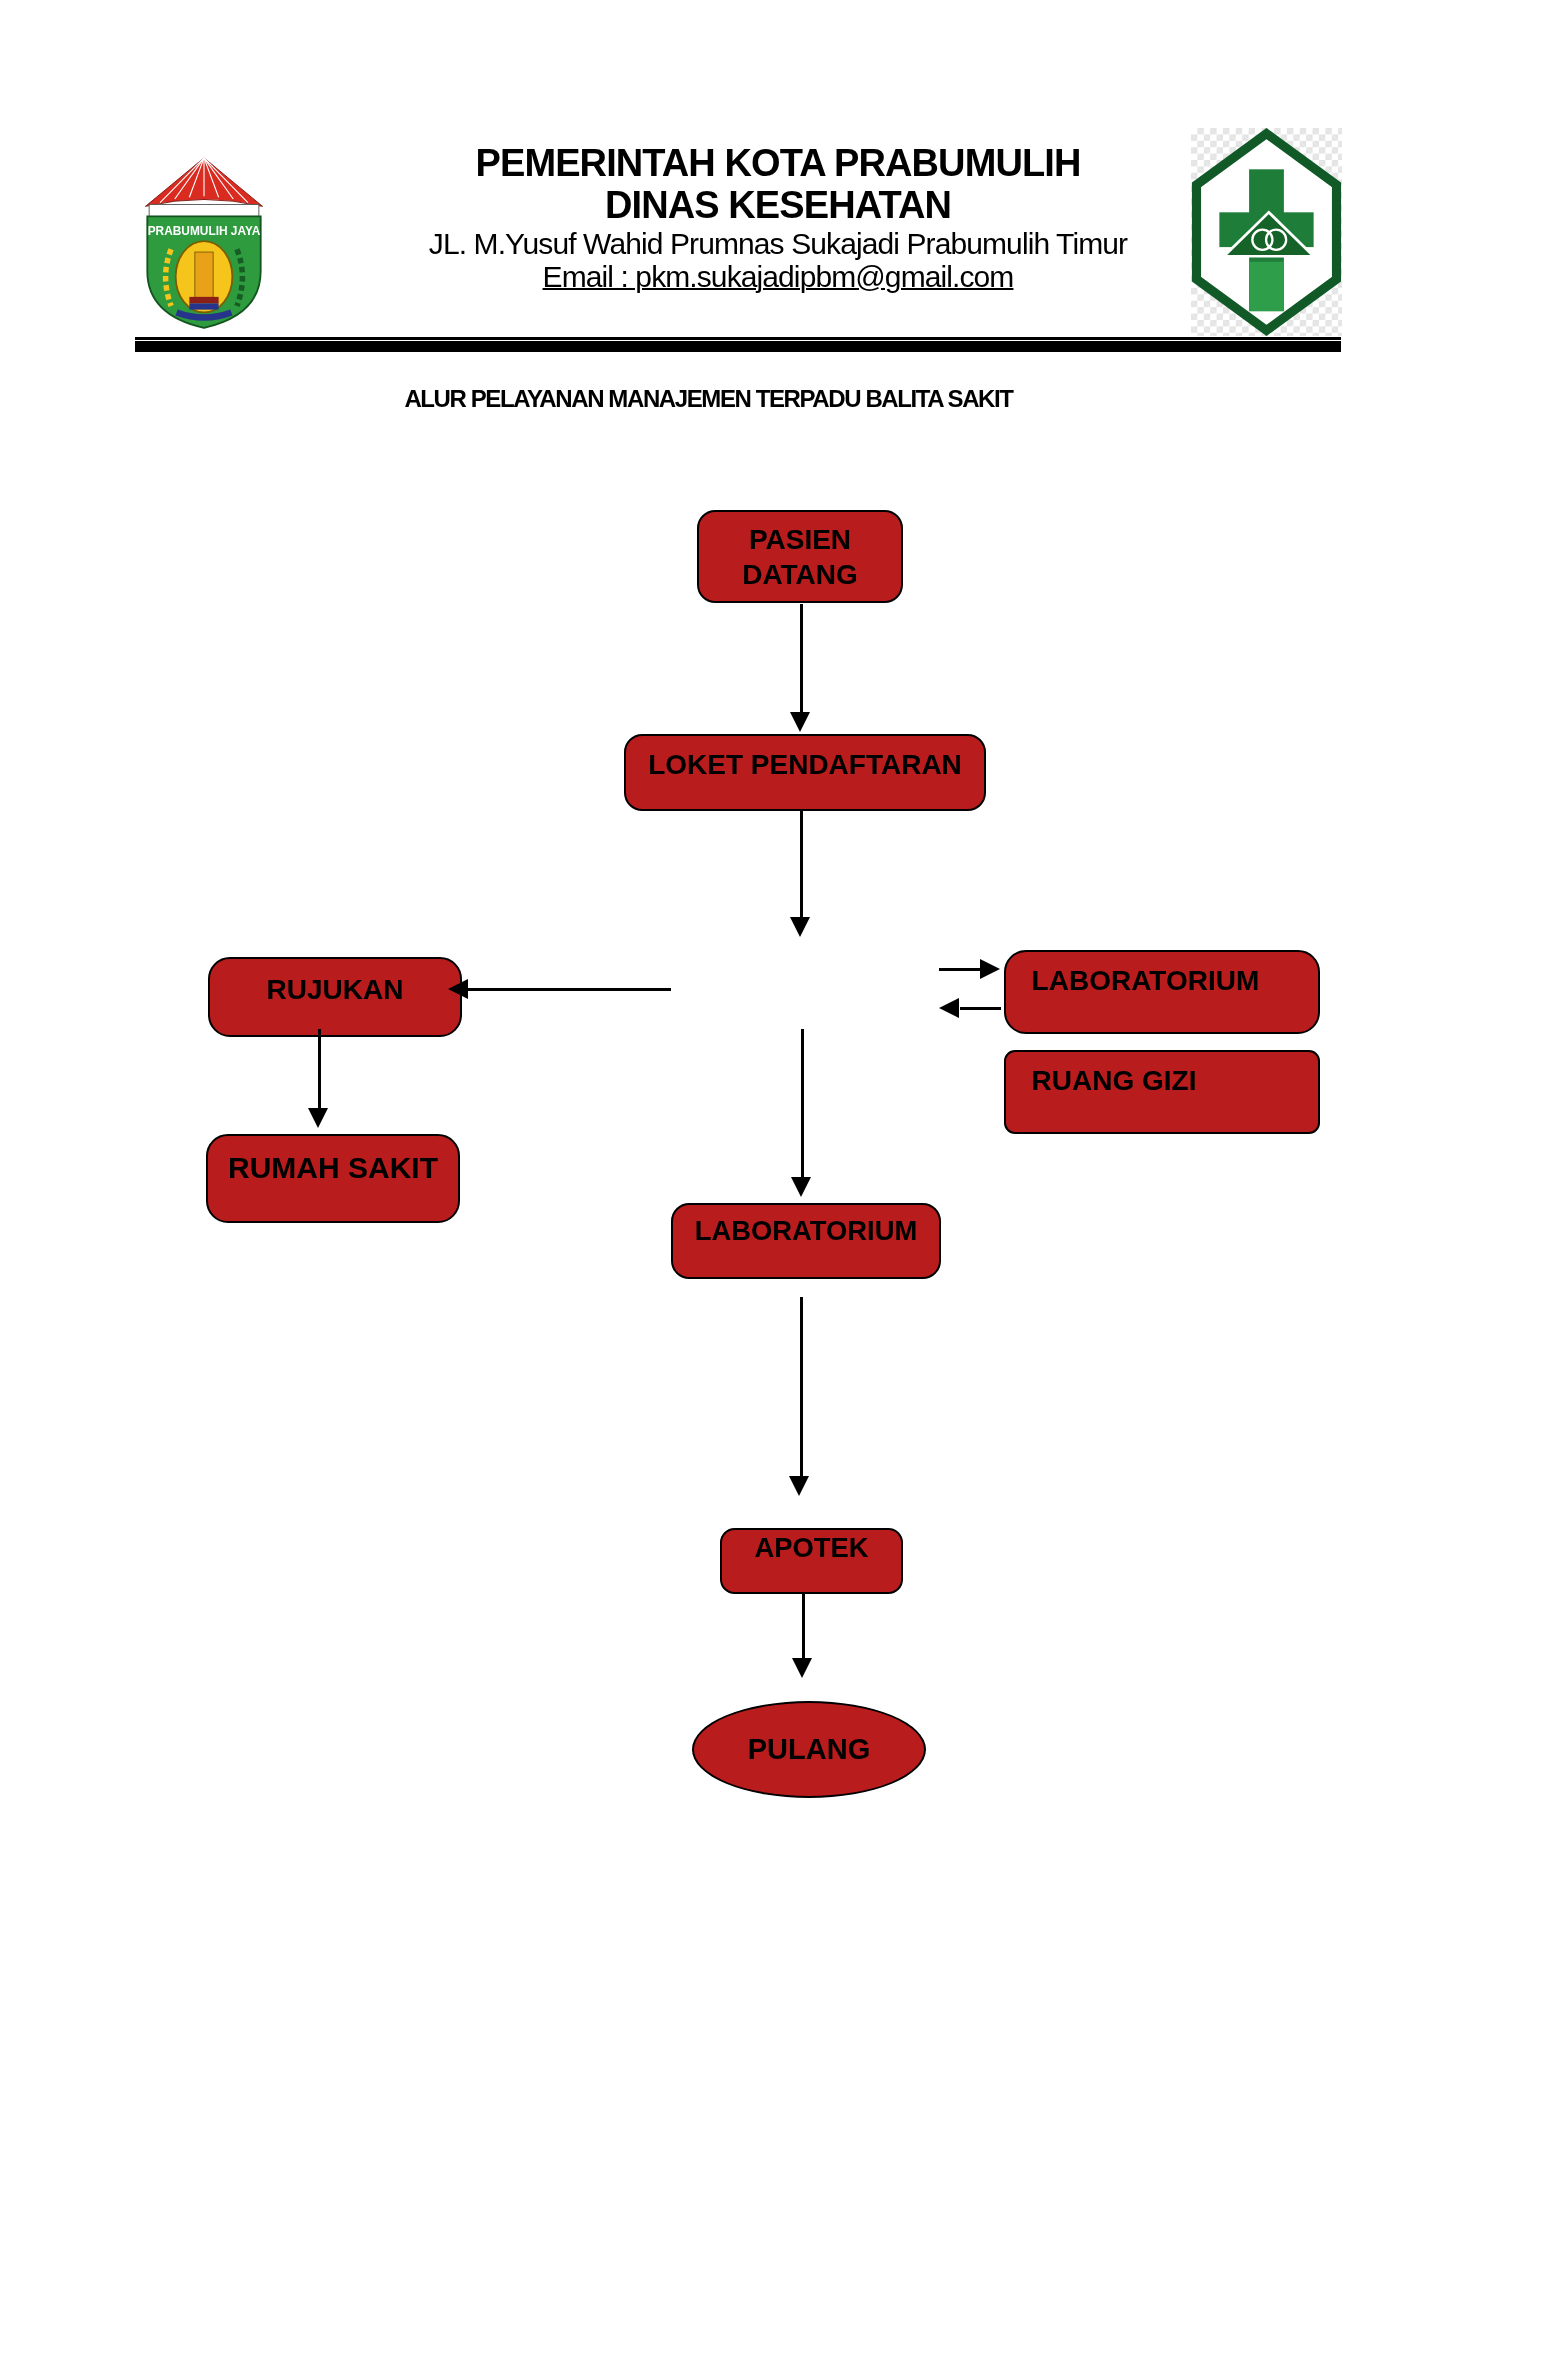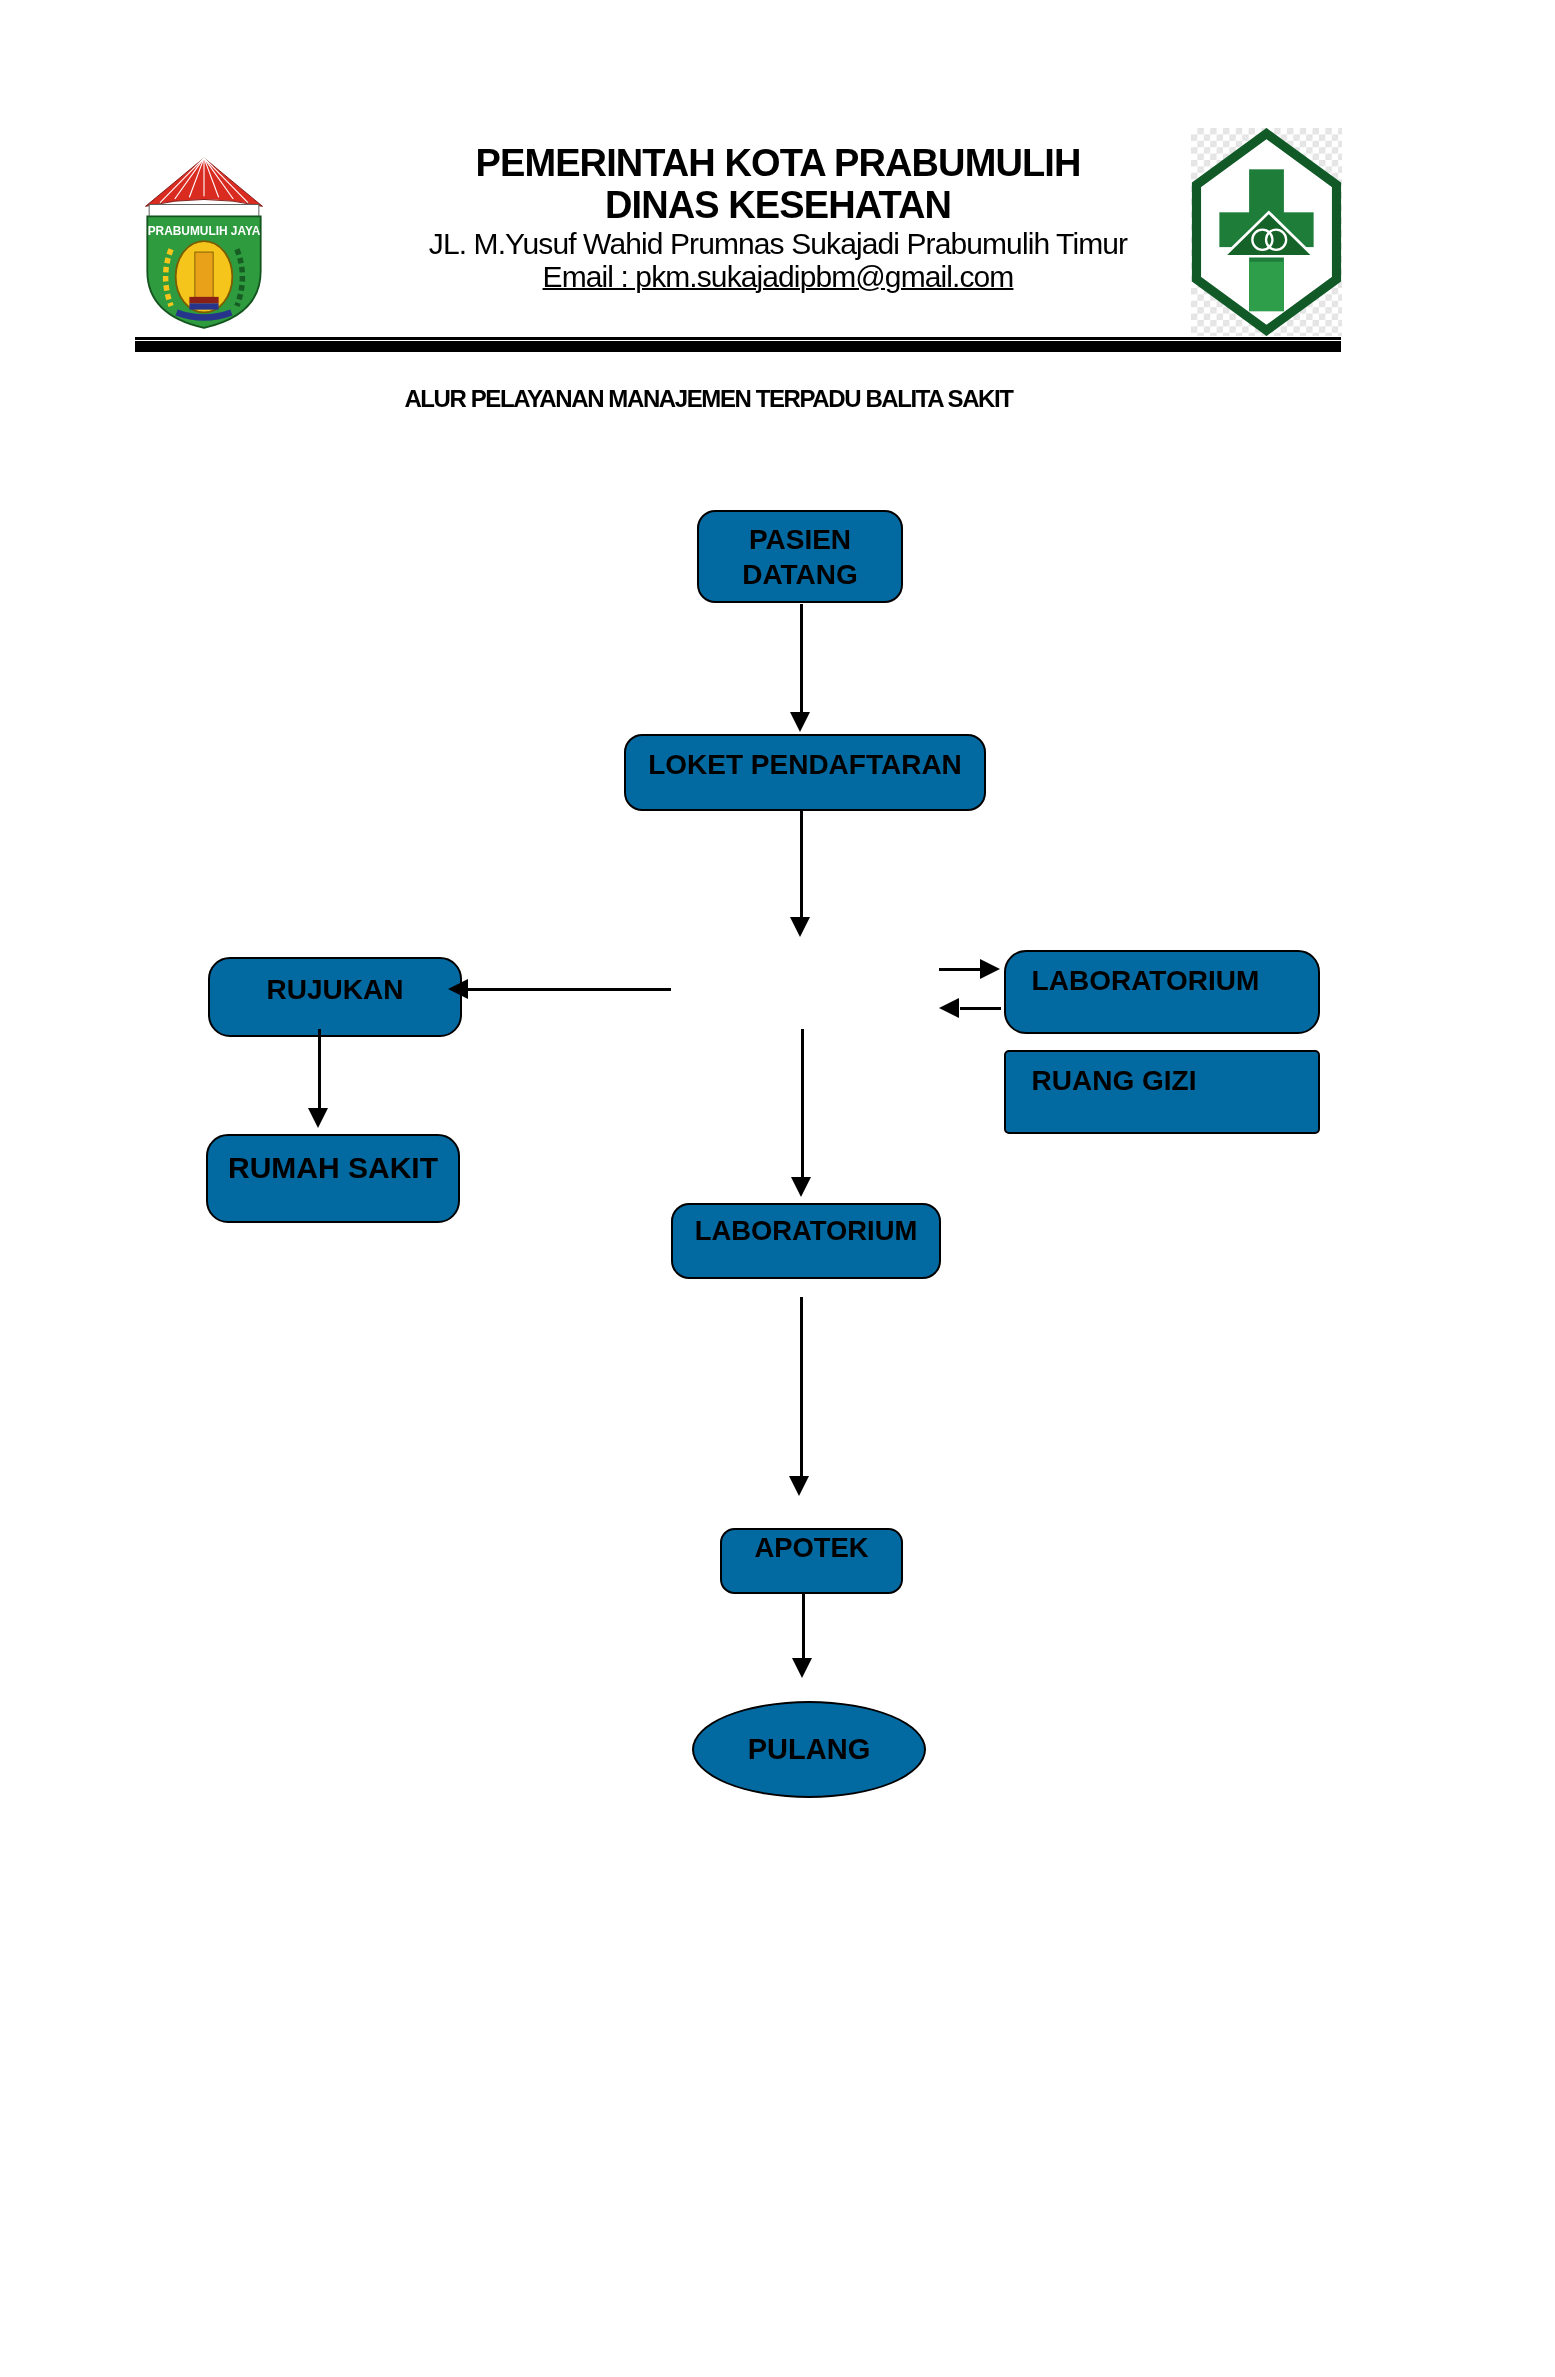--- a/index.html
+++ b/index.html
@@ -24,33 +24,33 @@
     background-size:12.8px 12.8px;background-position:0 0,6.4px 6.4px;
   }
   .right-logo svg{position:absolute;left:0;top:0;}
   .rule{position:absolute;left:135px;top:337px;width:1206px;}
   .rule .thin{height:2.7px;background:#000;}
   .rule .thick{height:11px;background:#000;margin-top:1.8px;}
   .doc-title{position:absolute;left:0;top:385px;width:1417px;text-align:center;
     font-size:24px;font-weight:bold;letter-spacing:-1.4px;}
   
   .node{
-    position:absolute;background:#0369a1;border:2.7px solid #000;border-radius:18.3px;
+    position:absolute;background:#b91c1c;border:2.7px solid #000;border-radius:18.3px;
     font-weight:bold;font-size:28px;white-space:pre-line;line-height:1.25;
     box-sizing:border-box;display:flex;justify-content:center;text-align:center;
   }
   .v-center{align-items:center;}
   .v-top{align-items:flex-start;}
   .l-align{justify-content:flex-start;text-align:left;}
   #node-pasien{left:697px;top:510px;width:206px;height:93px;}
   #node-loket{left:624px;top:734px;width:362px;height:77px;padding-top:11px;}
   #node-mbts{left:684px;top:939px;width:241px;height:91px;border-radius:22px;}
   #node-rujukan{left:208px;top:949px;width:254px;height:80px;border-radius:22px;padding-top:12.8px;margin-top:8px;}
   #node-lab-right{left:1004px;top:950px;width:316px;height:84px;border-radius:22px;padding:11px 0 0 25.6px;}
-  #node-ruang-gizi{left:1004px;top:1050px;width:316px;height:84px;border-radius:5px;padding:11px 0 0 25.6px;}
+  #node-ruang-gizi{left:1004px;top:1050px;width:316px;height:84px;border-radius:11px;padding:11px 0 0 25.6px;}
   #node-rumah-sakit{left:206px;top:1134px;width:254px;height:89px;border-radius:22px;padding-top:12.8px;font-size:30px;}
   #node-lab-bottom{left:671px;top:1203px;width:270px;height:76px;padding-top:9.1px;font-size:27.4px;}
   #node-apotek{left:720px;top:1528px;width:183px;height:66px;border-radius:14.6px;padding-top:1px;font-size:27.4px;}
   #node-pulang{left:692px;top:1701px;width:234px;height:97px;border-radius:50%;font-size:29px;}
   
   .vline{position:absolute;width:2.7px;background:#000;}
   .hline{position:absolute;height:2.7px;background:#000;}
   .head{position:absolute;width:0;height:0;}
   .head.down{border-left:10px solid transparent;border-right:10px solid transparent;border-top:20px solid #000;}
   .head.left{border-top:10px solid transparent;border-bottom:10px solid transparent;border-right:20px solid #000;}

